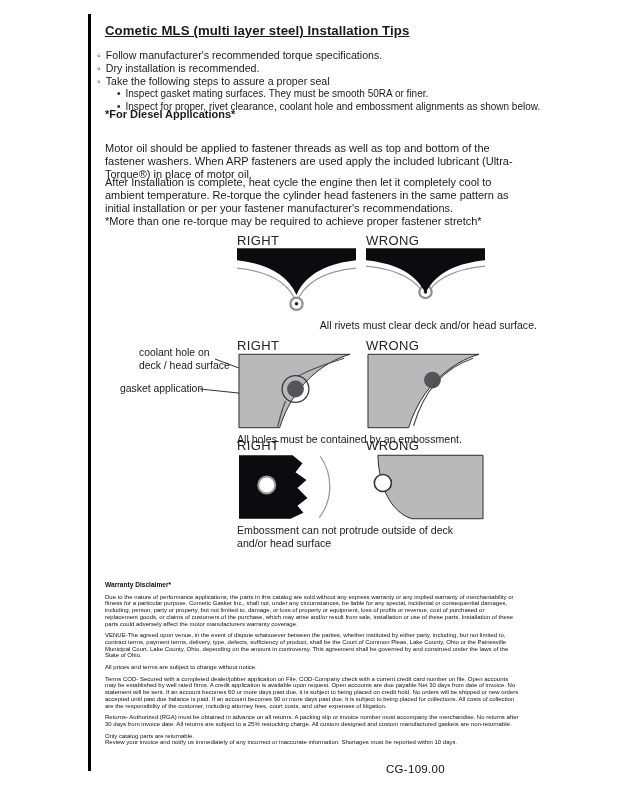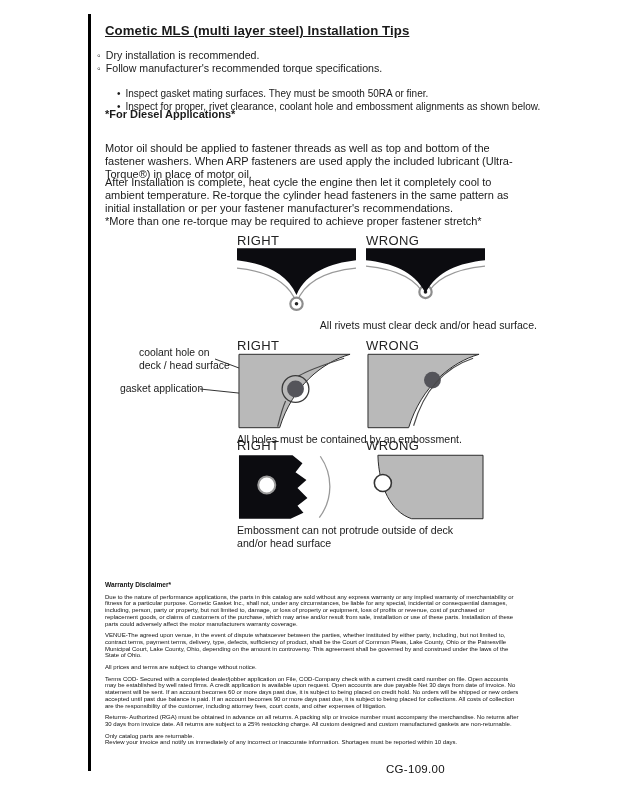--- a/index.html
+++ b/index.html
@@ -52,22 +52,23 @@
 </head>
 <body>
 
 <div class="page">
 
   <div class="spine abs"></div>
 
   <div class="title abs">Cometic MLS (multi layer steel) Installation Tips</div>
 
   <ul class="tips abs">
+    <li><span>Follow manufacturer's recommended torque specifications.</span></li>
     <li><span>Dry installation is recommended.</span></li>
-    <li><span>Follow manufacturer's recommended torque specifications.</span></li>
+    <li><span>Take the following steps to assure a proper seal</span></li>
   </ul>
 
   <ul class="subtips abs">
     <li><span>Inspect gasket mating surfaces.  They must be smooth 50RA or finer.</span></li>
     <li><span>Inspect for proper, rivet clearance, coolant hole and embossment alignments as shown below.</span></li>
   </ul>
 
   <div class="diesel-h abs">*For Diesel Applications*</div>
   <p class="body-p p1 abs">Motor oil should be applied to fastener threads as well as top and bottom of the fastener washers. When ARP fasteners are used apply the included lubricant (Ultra-Torque®) in place of motor oil.</p>
   <p class="body-p p2 abs">After Installation is complete, heat cycle the engine then let it completely cool to ambient temperature. Re-torque the cylinder head fasteners in the same pattern as initial installation or per your fastener manufacturer's recommendations.</p>

